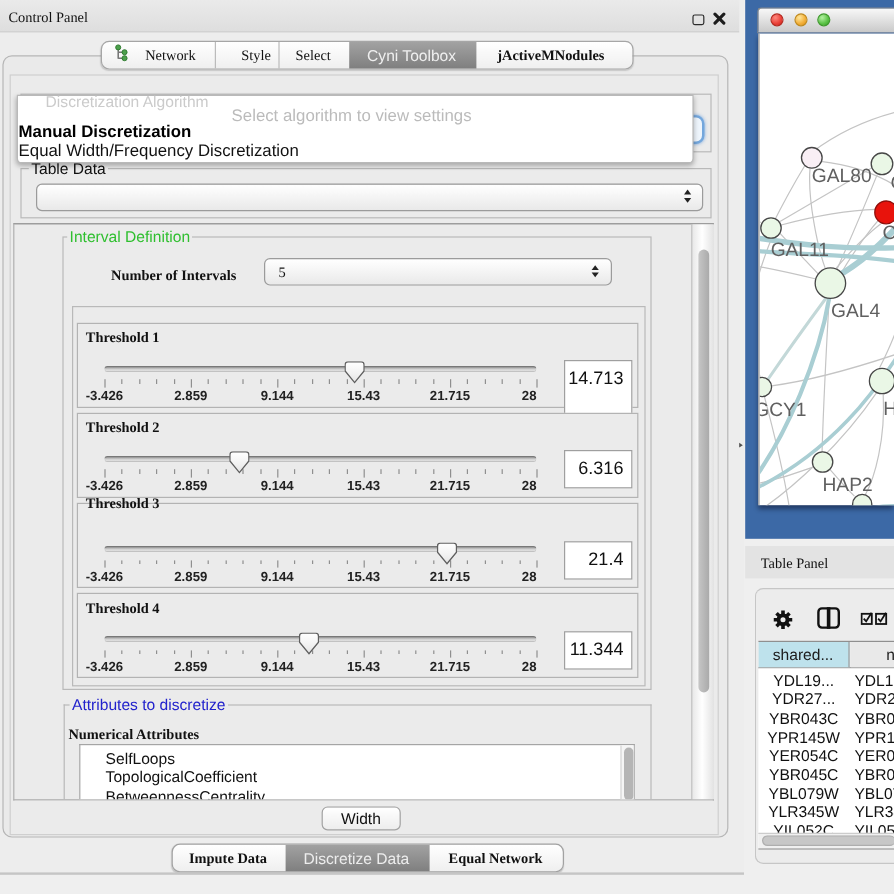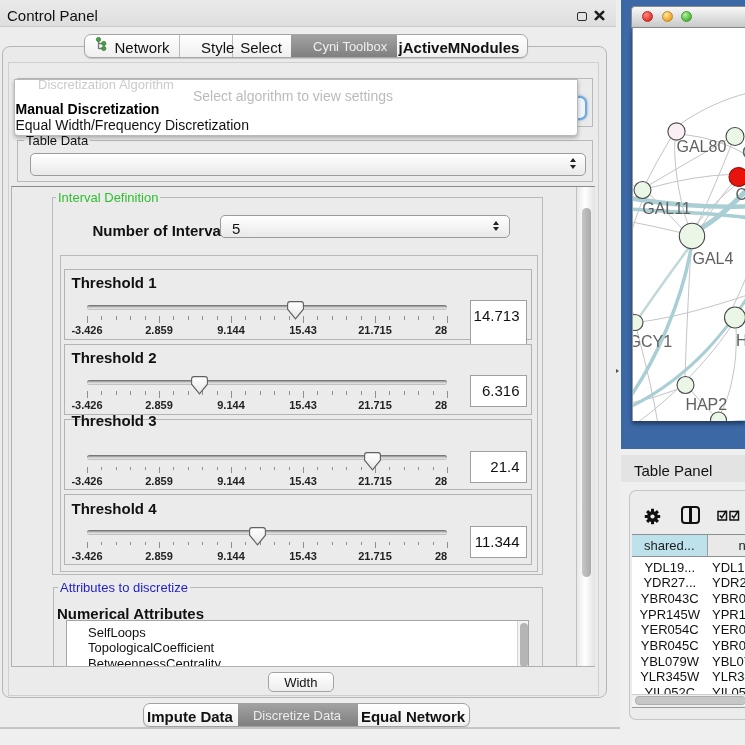--- a/index.html
+++ b/index.html
@@ -4,21 +4,21 @@
 *{margin:0;padding:0;box-sizing:border-box;font-family:"Liberation Sans",sans-serif;}
 html,body{width:745px;height:745px;background:#efefef;overflow:hidden;}
 #app{position:absolute;left:0;top:0;width:745px;height:745px;overflow:hidden;}
 .a{position:absolute;}
 .grp{position:absolute;border:1px solid #b9b9b9;}
 .gtitle{position:absolute;background:#ebebeb;padding:0 2px;font-size:13px;line-height:13px;}
 .combo{position:absolute;border:1px solid #9b9b9b;border-radius:5px;background:linear-gradient(180deg,#ffffff,#e9e9e9);font-size:13px;color:#111;}
 .carr{position:absolute;width:8px;color:#333;}
 .carr div{width:0;height:0;border-left:4px solid transparent;border-right:4px solid transparent;}
 .bold{font-weight:bold;}
-.t13{font-size:15px;color:#111;}
+.t13{font-size:12px;color:#111;font-family:Liberation Serif, serif;}
 </style></head>
 <body>
 <div id="app">
 
 <div class="a" style="left:0;top:0;width:620px;height:728px;background:#ededed;"></div>
 
 <div class="a" style="left:0;top:0;width:616px;height:27px;background:linear-gradient(180deg,#eaeaea,#dedede);border-bottom:1px solid #cccccc;"></div>
 <div class="a t13" style="left:7px;top:7px;">Control Panel</div>
 <div class="a" style="left:577px;top:11.5px;width:10px;height:9px;border:1.6px solid #2b2b2b;border-radius:2px;"></div>
 <svg class="a" style="left:593.5px;top:10px;" width="11" height="11" viewBox="0 0 11 11">
@@ -39,21 +39,21 @@
 </div>
 <svg class="a" style="left:95px;top:35.5px;" width="13" height="17" viewBox="0 0 13 17">
   <path d="M3.5 4 V13 M3.5 7.5 H8.5 M3.5 12.5 H8.5" stroke="#777" stroke-width="1.3" fill="none"></path>
   <circle cx="3.5" cy="3.5" r="2.1" fill="#4ca04c" stroke="#2f7a2f" stroke-width="0.8"></circle>
   <circle cx="8.8" cy="7.5" r="2.1" fill="#4ca04c" stroke="#2f7a2f" stroke-width="0.8"></circle>
   <circle cx="8.8" cy="12.5" r="2.1" fill="#4ca04c" stroke="#2f7a2f" stroke-width="0.8"></circle>
 </svg>
 <div class="a t13" style="left:112px;top:39px;width:60px;text-align:center;">Network</div>
 <div class="a t13" style="left:181px;top:39px;width:44px;text-align:center;padding-left:20px;">Style</div>
 <div class="a t13" style="left:236px;top:39px;width:50px;text-align:center;">Select</div>
-<div class="a" style="left:313px;top:39px;width:96px;font-size:13px;color:#efefef;">Cyni Toolbox</div>
+<div class="a" style="left:295px;top:39px;width:96px;text-align:center;font-size:13px;color:#efefef;">Cyni Toolbox</div>
 <div class="a t13 bold" style="left:396px;top:39px;width:126px;text-align:center;">jActiveMNodules</div>
 
 <div class="grp" style="left:16.5px;top:78px;width:576px;height:48.5px;"></div>
 
 <div class="a" style="left:574px;top:95.5px;width:13px;height:24px;border:2px solid #74a7dc;border-radius:0 7px 7px 0;background:#eef5fc;box-shadow:0 0 3px rgba(90,150,220,0.9);"></div>
 
 <div class="grp" style="left:16.5px;top:140px;width:576.5px;height:42px;"></div>
 <div class="gtitle" style="left:24px;top:134px;color:#111;">Table Data</div>
 <div class="combo" style="left:30px;top:152.5px;width:556px;height:23.5px;"></div>
 <div class="carr" style="left:570px;top:158px;">

